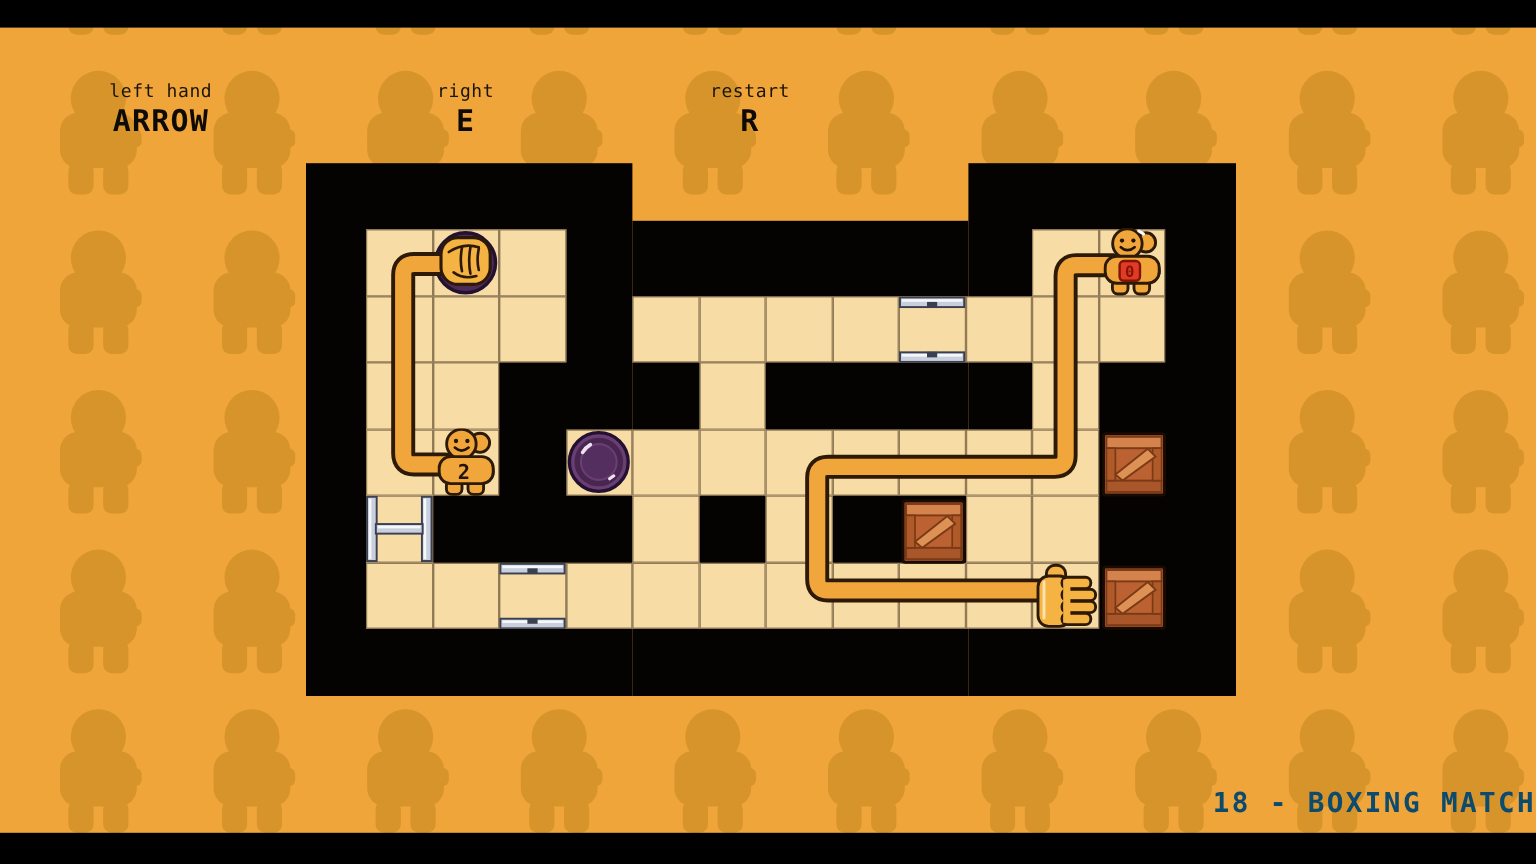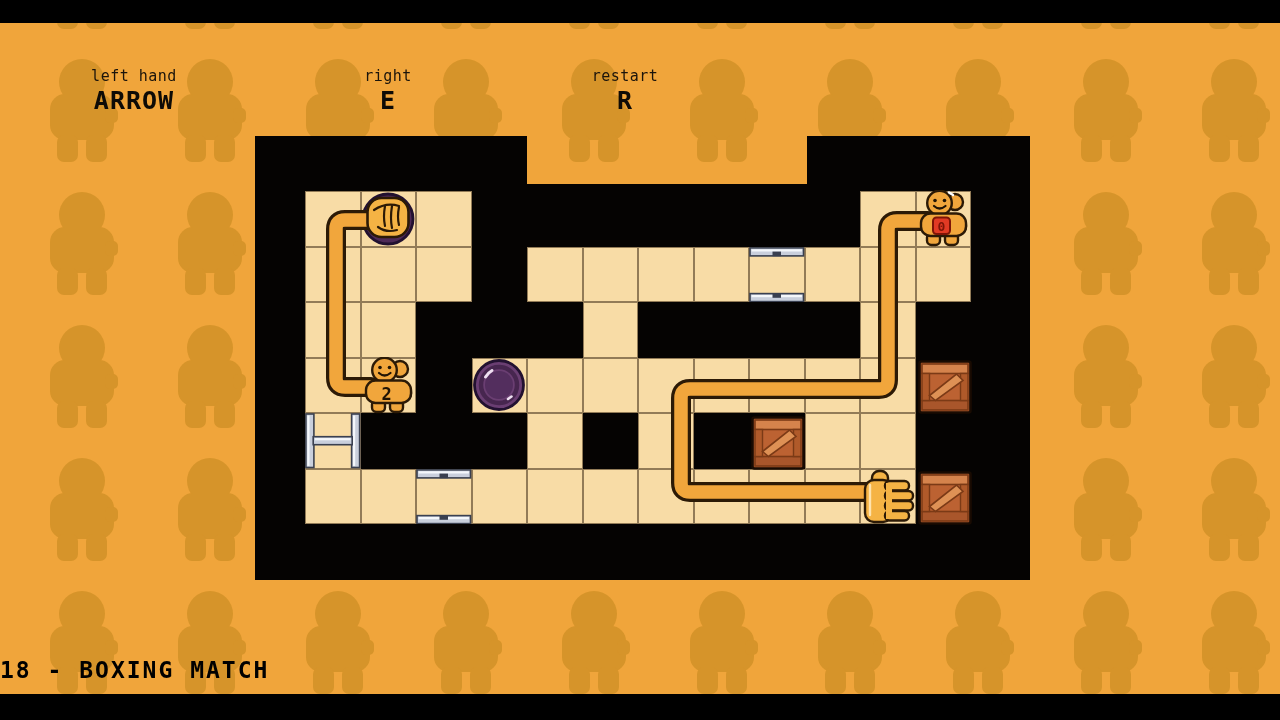--- a/index.html
+++ b/index.html
@@ -24,22 +24,22 @@
   .control{position:absolute;top:30px;width:240px;text-align:center;margin-top:37px;}
   .control-label{
     display:block;font-size:15px;letter-spacing:.5px;
     color:var(--hud_text,#1B140B);font-weight:normal;
   }
   .control-keys{
     margin-top:5px;font-size:25px;font-weight:bold;letter-spacing:1px;
     line-height:22px;color:#0E0B06;white-space:pre-line;
   }
   #level-title{
-    position:absolute;left:0;top:657px;width:100%;text-align:left;z-index:5;
-    font-size:23px;font-weight:bold;letter-spacing:2px;color:#000000;
+    position:absolute;left:0;top:657px;width:100%;text-align:right;z-index:5;
+    font-size:23px;font-weight:bold;letter-spacing:2px;color:#0c4a6e;
   }
   .letterbox{position:absolute;left:0;width:100%;background:#000;z-index:6;}
   #bar-top{top:0;height:23px;}
   #bar-bottom{top:694px;height:26px;}
 </style>
 </head>
 <body>
 
 <div id="stage">
   <div id="bg-pattern">

